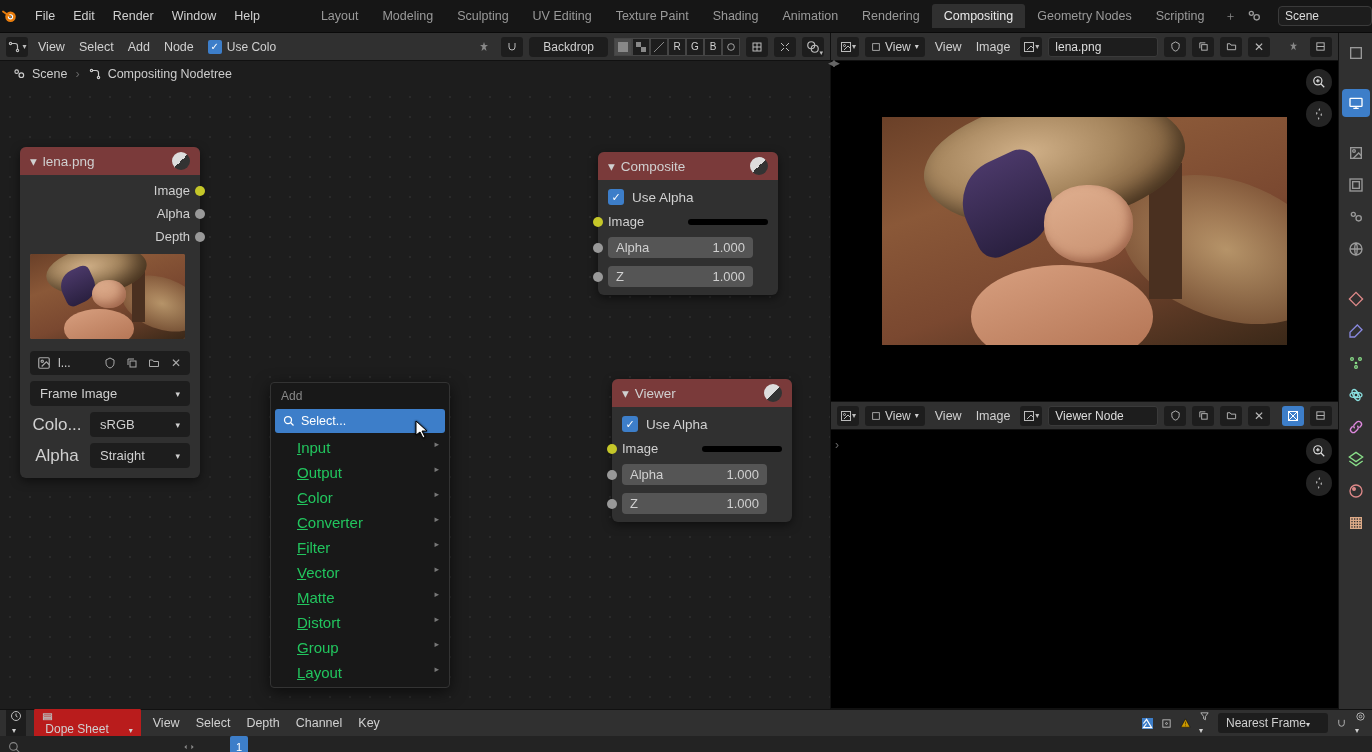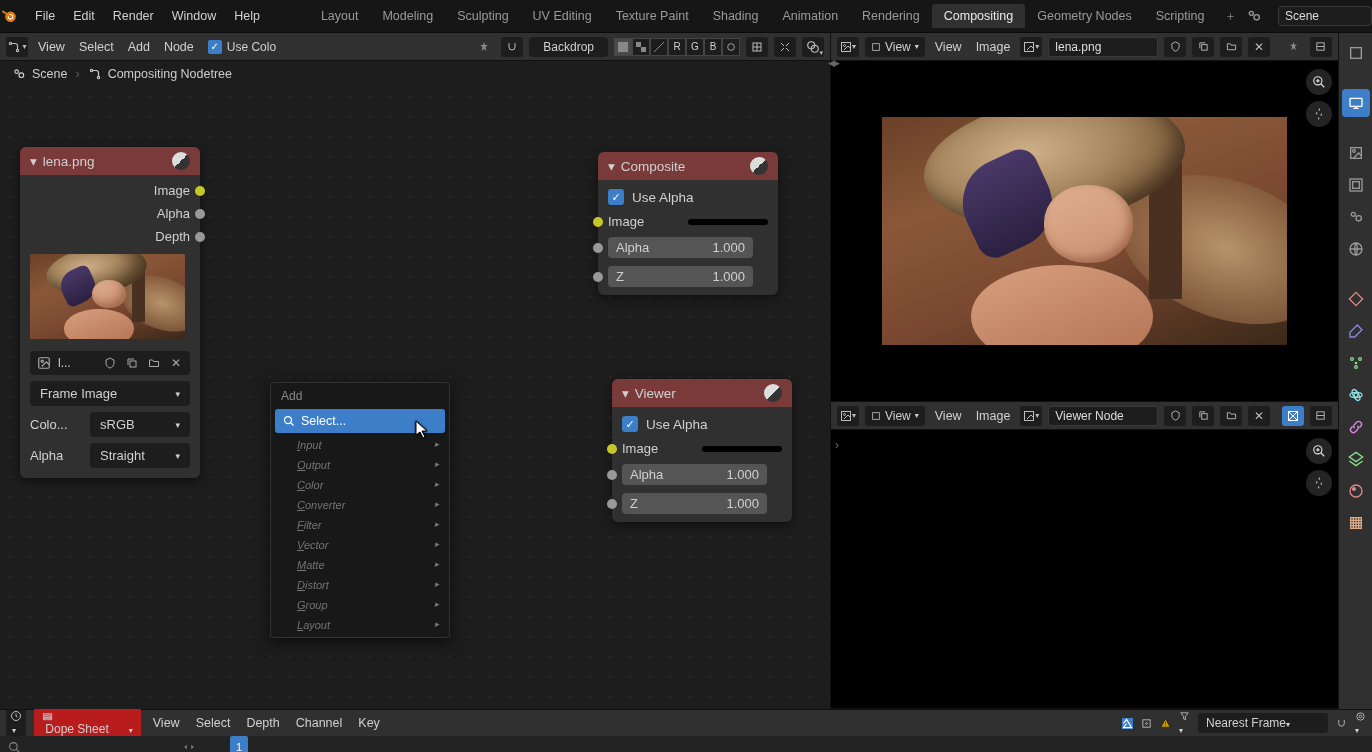--- a/index.html
+++ b/index.html
@@ -62,27 +62,27 @@
 .val-input.small { width: 80px; background: #000; }
 .img-preview { margin: 6px 10px; width: 155px; height: 85px; background: #8a5a3a; border-radius: 2px; position:relative; overflow:hidden; }
 .chkrow { display: flex; align-items: center; gap: 8px; padding: 5px 10px; font-size: 13.5px; }
 .chkrow .chk { width: 16px; height: 16px; background: #3d7ec9; border-radius: 3px; display:flex; align-items:center; justify-content:center; color: white; font-size: 11px; }
 
 .node-footer { padding: 6px 10px; display: flex; flex-direction: column; gap: 6px; }
 .file-row { display: flex; align-items: center; gap: 2px; background: #1d1d1d; border-radius:4px; padding: 2px 4px; }
 .file-row .ico { width: 20px; height: 20px; display:flex;align-items:center;justify-content:center; color:#aaa; }
 .select-field { background: #1d1d1d; border-radius: 4px; padding: 5px 10px; display: flex; justify-content: space-between; align-items:center; cursor:pointer; font-size: 13px; }
 .prop-row { display: flex; gap: 6px; align-items: center; }
-.prop-row .lbl { width: 54px; font-size: 13px; }
+.prop-row .lbl { width: 54px; font-size: 17px; text-align: center; }
 .prop-row .sel { flex: 1; }
 
 .add-menu { position: absolute; left: 270px; top: 295px; background: #181818; border: 1px solid #333; border-radius: 4px; box-shadow: 0 4px 16px rgba(0,0,0,0.6); width: 180px; padding: 2px; }
 .add-menu .title { padding: 4px 8px; color: #888; font-size: 12px; }
 .add-menu .search-row { background: #3d7ec9; color: #fff; padding: 5px 8px; border-radius: 3px; display: flex; align-items: center; gap: 6px; margin: 2px; font-size: 12.5px; }
-.add-menu .item { padding: 4px 30px 4px 24px; position: relative; cursor: pointer; font-size: 11px; color: #737373; font-style: italic; }
+.add-menu .item { padding: 4px 30px 4px 24px; position: relative; cursor: pointer; font-size: 15px; color: #22c55e; }
 .add-menu .item::after { content: "▸"; position: absolute; right: 8px; color: #777; font-size: 9px; }
 .add-menu .item .ul { text-decoration: underline; }
 
 .cursor { position: absolute; left: 415px; top: 333px; pointer-events: none; }
 .cursor svg { filter: drop-shadow(0 0 1px #000); }
 
 .image-panel { flex: 1; display: flex; flex-direction: column; background: #1d1d1d; border-left: 1px solid #111; border-bottom: 1px solid #111; position: relative; }
 .image-panel .viewport { flex: 1; background: #000; display:flex; align-items:center; justify-content:center; position:relative; }
 .image-panel .viewport .img-box { width: 405px; height: 228px; background: #9a6a48; position:relative; overflow:hidden; }
 .image-panel .nav-icon { position: absolute; right: 6px; width: 26px; height: 26px; background: rgba(60,60,60,0.6); border-radius: 50%; display:flex; align-items:center; justify-content:center; color:#ddd; cursor:pointer; }
@@ -710,21 +710,21 @@
         </svg>
       </span>
     <span class="icon-btn">
         <svg width="11" height="11" viewBox="0 0 24 24" fill="#c90">
           <path d="M12 2L2 20h20L12 2zm0 6v6m0 2v2" stroke="#000"></path>
         </svg>
       </span>
     <span class="icon-btn"><svg width="11" height="11" viewBox="0 0 24 24" fill="none" stroke="#bbb" stroke-width="2">
           <path d="M4 4h16l-6 8v7l-4-2v-5L4 4z"></path>
         </svg><span style="font-size:8px">▾</span></span>
-    <span class="dropdown" style="background:#1d1d1d;padding:3px 8px;border-radius:3px;width:130px"><span>Nearest Frame</span><span style="font-size:8px;margin-left:auto">▾</span></span>
+    <span class="dropdown" style="background:#1d1d1d;padding:3px 8px;border-radius:3px;width:110px"><span>Nearest Frame</span><span style="font-size:8px;margin-left:auto">▾</span></span>
     <span class="icon-btn">
         <svg width="11" height="11" viewBox="0 0 24 24" fill="none" stroke="#bbb" stroke-width="2">
           <path d="M6 4v8a6 6 0 0012 0V4"></path>
         </svg>
       </span>
     <span class="icon-btn"><svg width="11" height="11" viewBox="0 0 24 24" fill="none" stroke="#bbb" stroke-width="2">
           <circle cx="12" cy="12" r="8"></circle>
           <circle cx="12" cy="12" r="3"></circle>
         </svg><span style="font-size:8px">▾</span></span>
   </div>

